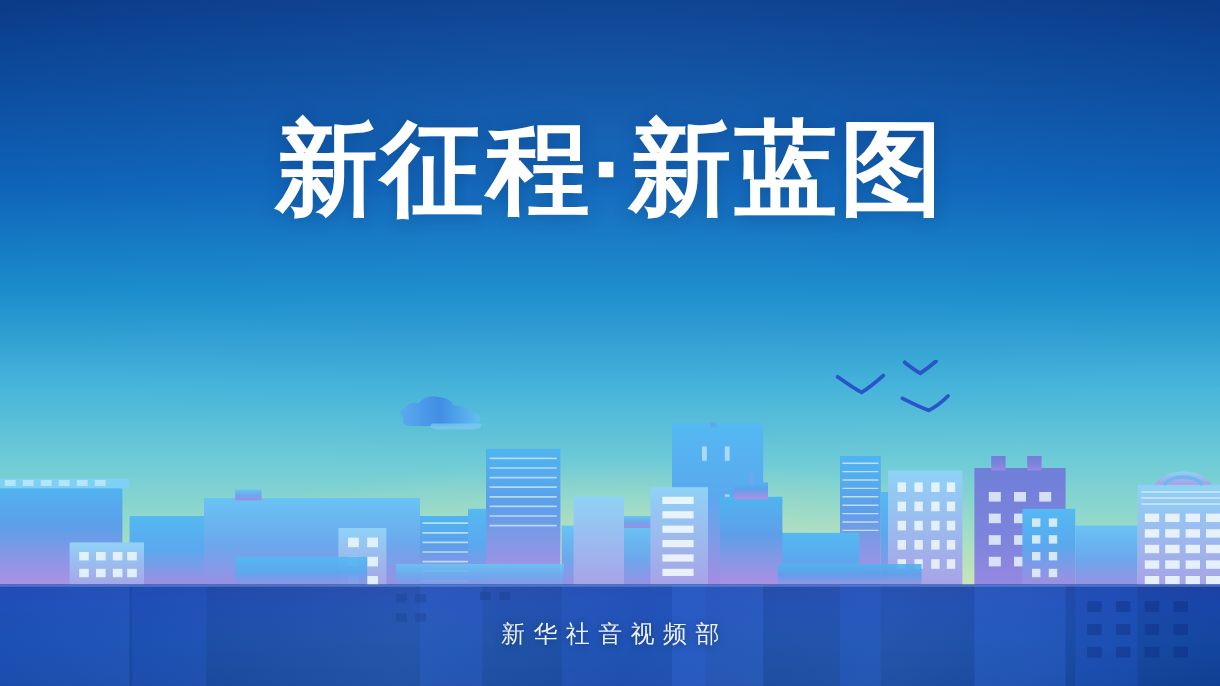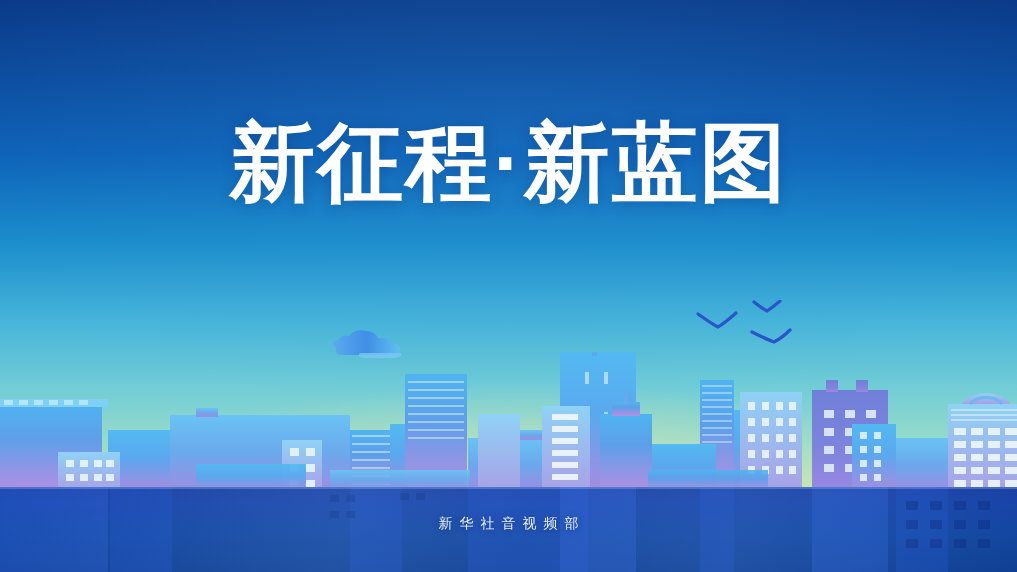--- a/index.html
+++ b/index.html
@@ -62,21 +62,20 @@
     text-align: center;
   }
   .main-title {
     color: #ffffff;
     font-size: 86px;
     font-weight: bold;
     line-height: 1.05;
     letter-spacing: 2px;
     white-space: nowrap;
     text-shadow: 0 2px 14px rgba(5,40,100,0.30);
-    margin-top: 21px;
   }
   .subtitle {
     position: absolute;
     left: 0;
     top: 262px;
     width: 1017px;
     text-align: center;
     color: #ffffff;
     font-size: 33px;
     font-weight: bold;
@@ -146,21 +145,21 @@
     background: rgba(150,185,240,0.35);
   }
 
   .credit {
     position: absolute;
     left: 0;
     top: 515px;
     width: 1017px;
     text-align: center;
     color: #e9f2fb;
-    font-size: 14px;
+    font-size: 20px;
     letter-spacing: 7px;
     text-indent: 7px;
     font-weight: normal;
     text-shadow: 0 1px 6px rgba(8,30,90,0.55);
   }
 </style>
 </head>
 <body>
 
 <div id="stage">

